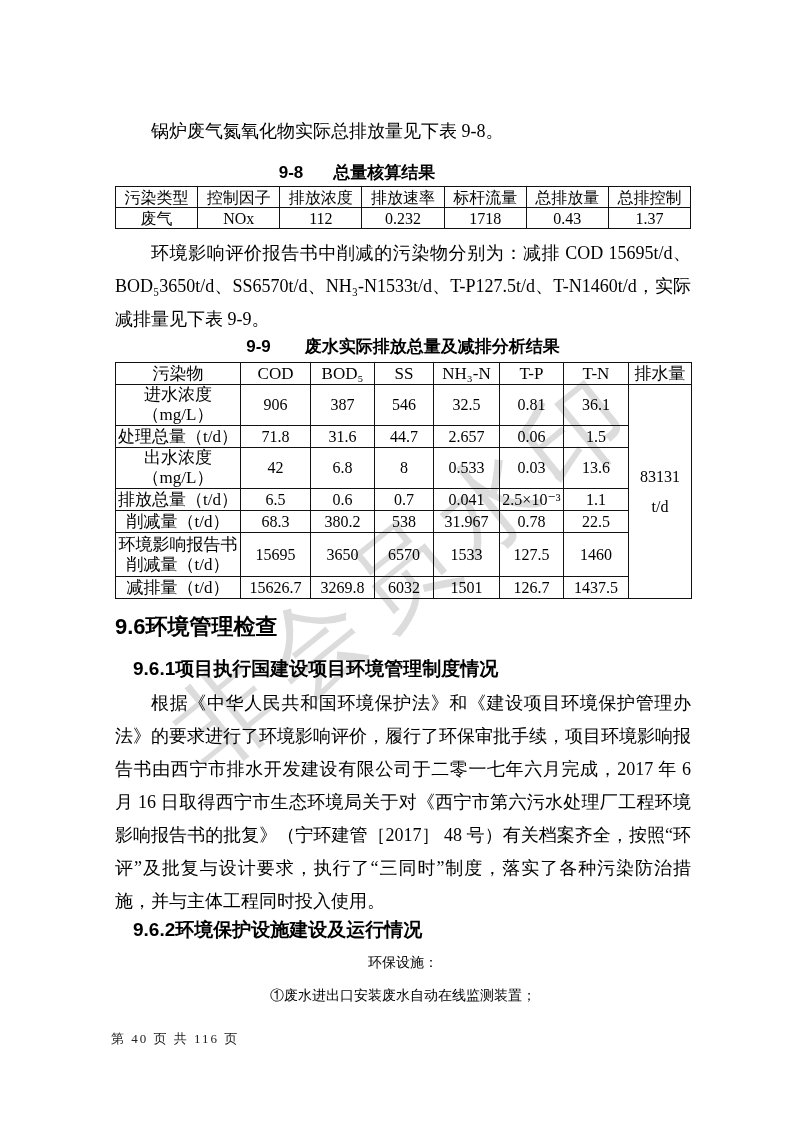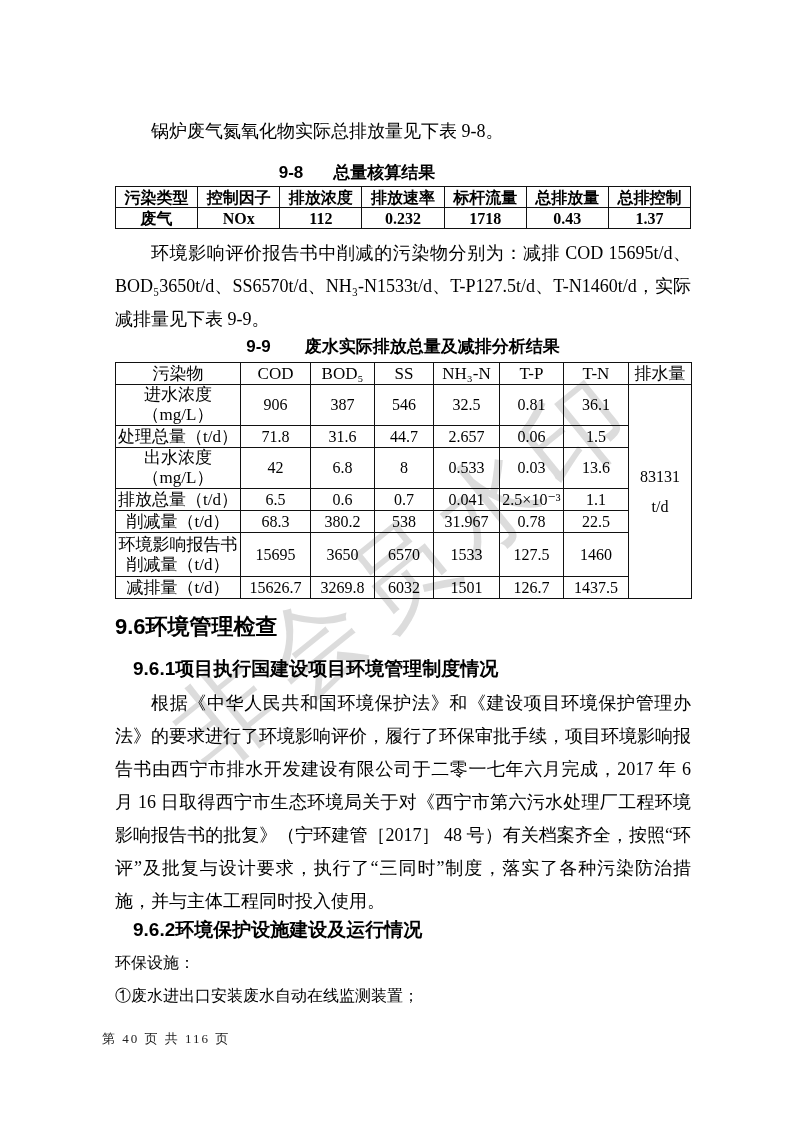--- a/index.html
+++ b/index.html
@@ -34,47 +34,47 @@
     font-weight:bold; font-size:19px; line-height:24px;
     margin-top:16px; margin-left:18px;
   }
   .h-sub2 { margin-top:0; }
 
   .para {
     font-size:18px; line-height:33px; text-align:justify;
     text-indent:2em; margin-top:6px;
   }
   .para-first { margin-top:24px; line-height:22px; }
-  .plain-line { font-size:16px; line-height:33px; }
+  .plain-line { font-size:14px; line-height:33px;text-align:center; }
 
   .tbl-caption {
     text-align:center; font-weight:bold; font-size:17px; line-height:22px;
     font-family:"Liberation Sans","DejaVu Sans",sans-serif;
   }
   .cap-98 { margin-top:20px; transform:translateX(-46px); }
   .cap-99 { margin-top:0; }
   .cap-no { display:inline-block; }
   .cap-gap-lg { margin-right:30px; }
   .cap-gap-sm { margin-right:34px; }
 
   table { border-collapse:collapse; table-layout:fixed; background:transparent; }
   td,th { border:1.5px solid #111; text-align:center; vertical-align:middle; overflow:hidden; }
 
   .t98 { width:576px; margin-top:2px; }
-  .t98 td,.t98 th { height:21px; font-size:16px; line-height:19px; font-weight:bold; padding:0 2px; }
+  .t98 td,.t98 th { height:21px; font-size:16px; line-height:19px; font-weight:normal; padding:0 2px; }
 
   .t99 { width:576px; margin-top:4px; }
   .t99 th { height:22px; font-size:17px; line-height:21px; font-weight:normal; padding:0 2px;margin-top:39px; }
   .t99 td { height:22px; font-size:16px; line-height:20px; padding:0 2px; }
   .t99 td.lbl { font-size:17px; }
   .t99 tr.tall td { height:44px; }
   .t99 .drain { font-size:16px; line-height:30px; }
 
   .footer {
-    position:absolute; left:102px; top:1031px; z-index:1;
+    position:absolute; left:111px; top:1031px; z-index:1;
     font-size:13px; line-height:16px; color:#222;
     font-family:"Liberation Serif","DejaVu Serif",serif;
     letter-spacing:2px;
   }
 </style>
 </head>
 <body>
 
 <div class="page">
 

